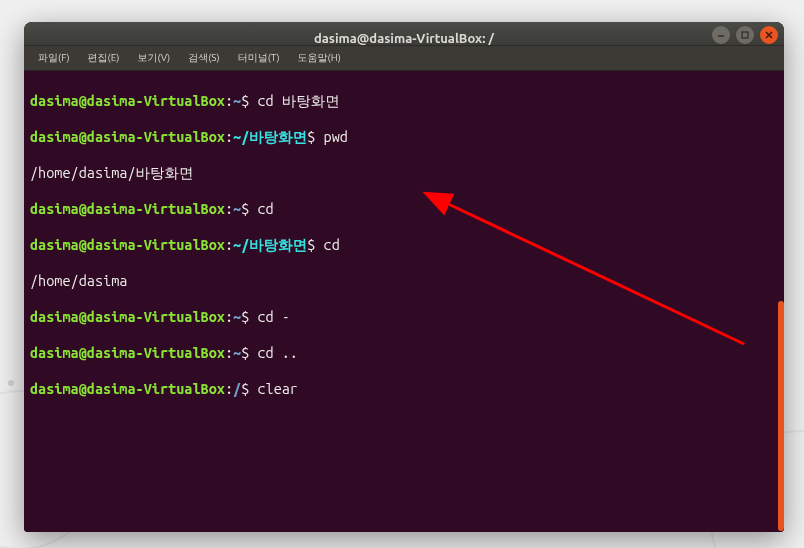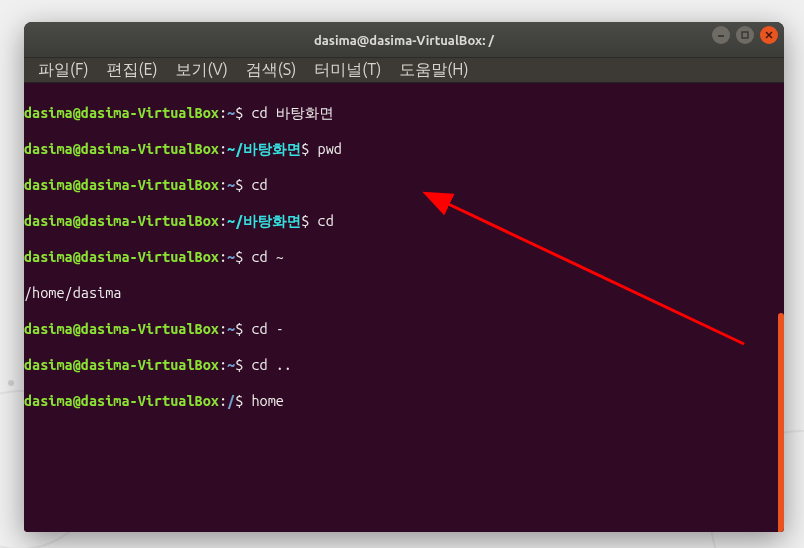--- a/index.html
+++ b/index.html
@@ -26,24 +26,24 @@
       width: 760px;
       height: 510px;
       background: #300a24;
       border-radius: 8px 8px 4px 4px;
       box-shadow: 0 8px 30px rgba(0,0,0,0.4);
       overflow: hidden;
       display: flex;
       flex-direction: column;
     }
     .titlebar {
-      height: 36px;
+      height: 24px;
       background: linear-gradient(#4a4a46, #3b3b37);
       display: flex;
-      align-items: center;
+      align-items: flex-end;
       justify-content: center;
       position: relative;
       border-bottom: 1px solid #2a2a28;
     }
     .title-text {
       color: #dcdad5;
       font-family: Ubuntu, sans-serif;
       font-size: 13px;
       font-weight: bold;
     }
@@ -72,28 +72,28 @@
       background: #3d3a36;
       display: flex;
       align-items: center;
       padding: 0 6px;
       gap: 2px;
       border-bottom: 1px solid #222;
     }
     .menu-item {
       color: #d8d4cd;
       font-family: Ubuntu, sans-serif;
-      font-size: 16px;
+      font-size: 10px;
       padding: 2px 8px;
       cursor: pointer;
     }
     .terminal-body {
       flex: 1;
       background: #300a24;
-      padding: 3px 0;
+      padding: 3px 6px;
       font-size: 14.5px;
       line-height: 18px;
       color: #eeeeec;
       white-space: pre;
       overflow: hidden;
       position: relative;
     }
     .scroll-indicator {
       position: absolute;
       right: 0;
@@ -157,27 +157,27 @@
     <span class="menu-item">파일(F)</span>
     <span class="menu-item">편집(E)</span>
     <span class="menu-item">보기(V)</span>
     <span class="menu-item">검색(S)</span>
     <span class="menu-item">터미널(T)</span>
     <span class="menu-item">도움말(H)</span>
   </div>
   <div class="terminal-body">
 <div><span class="green">dasima@dasima-VirtualBox</span><span class="white">:</span><span class="blue">~</span><span class="white">$</span><span class="white"> cd 바탕화면</span></div>
 <div><span class="green">dasima@dasima-VirtualBox</span><span class="white">:</span><span class="cyan">~/바탕화면</span><span class="white">$</span><span class="white"> pwd</span></div>
+<div><span class="white">/home/dasima/바탕화면</span></div>
 <div><span class="green">dasima@dasima-VirtualBox</span><span class="white">:</span><span class="blue">~</span><span class="white">$</span><span class="white"> cd</span></div>
 <div><span class="green">dasima@dasima-VirtualBox</span><span class="white">:</span><span class="cyan">~/바탕화면</span><span class="white">$</span><span class="white"> cd</span></div>
-<div><span class="green">dasima@dasima-VirtualBox</span><span class="white">:</span><span class="blue">~</span><span class="white">$</span><span class="white"> cd ~</span></div>
 <div><span class="white">/home/dasima</span></div>
 <div><span class="green">dasima@dasima-VirtualBox</span><span class="white">:</span><span class="blue">~</span><span class="white">$</span><span class="white"> cd -</span></div>
 <div><span class="green">dasima@dasima-VirtualBox</span><span class="white">:</span><span class="blue">~</span><span class="white">$</span><span class="white"> cd ..</span></div>
-<div><span class="green">dasima@dasima-VirtualBox</span><span class="white">:</span><span class="blue">/</span><span class="white">$</span><span class="white"> home</span></div>
+<div><span class="green">dasima@dasima-VirtualBox</span><span class="white">:</span><span class="blue">/</span><span class="white">$</span><span class="white"> clear</span></div>
     <div class="scroll-indicator"></div>
   </div>
 </div>
 
 <svg class="arrow-svg">
   <defs>
     <marker id="ah" markerWidth="10" markerHeight="8" refX="2" refY="4" orient="auto">
       <polygon points="0 0, 10 4, 0 8" fill="#ff0000"></polygon>
     </marker>
   </defs>

